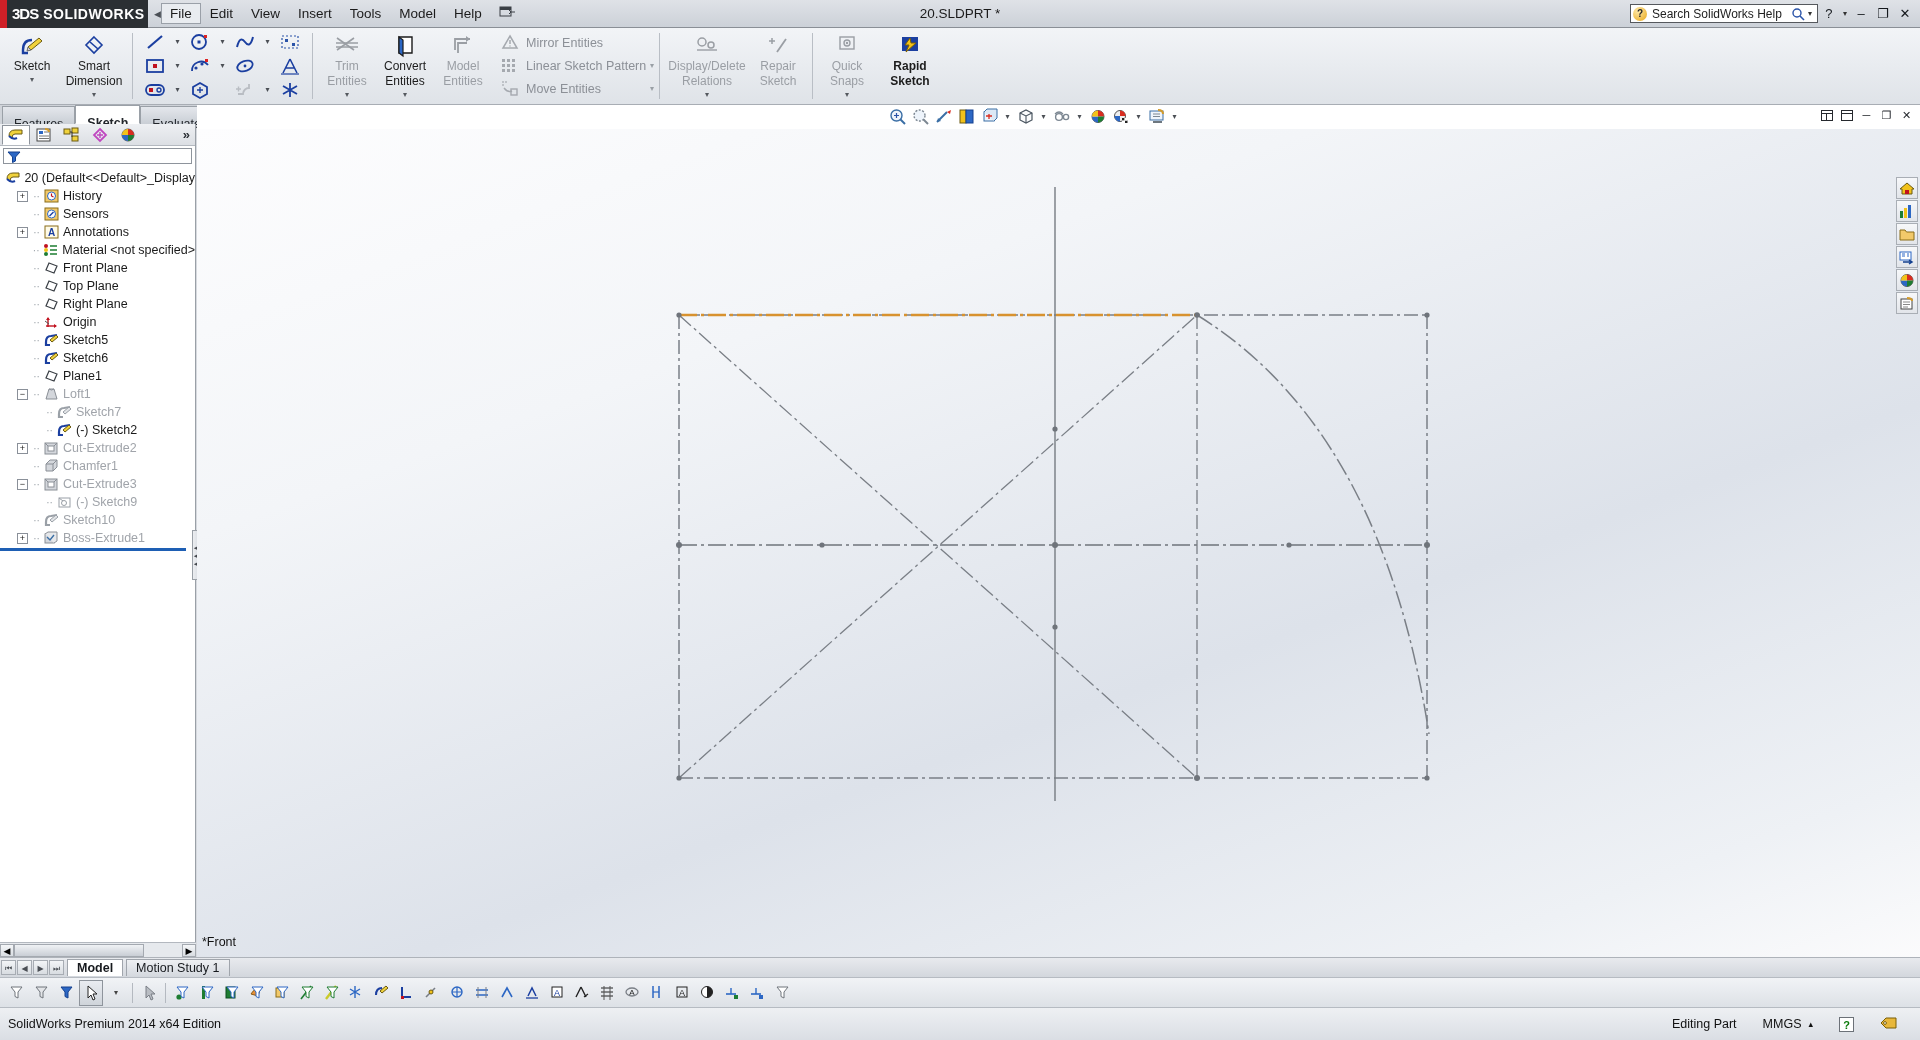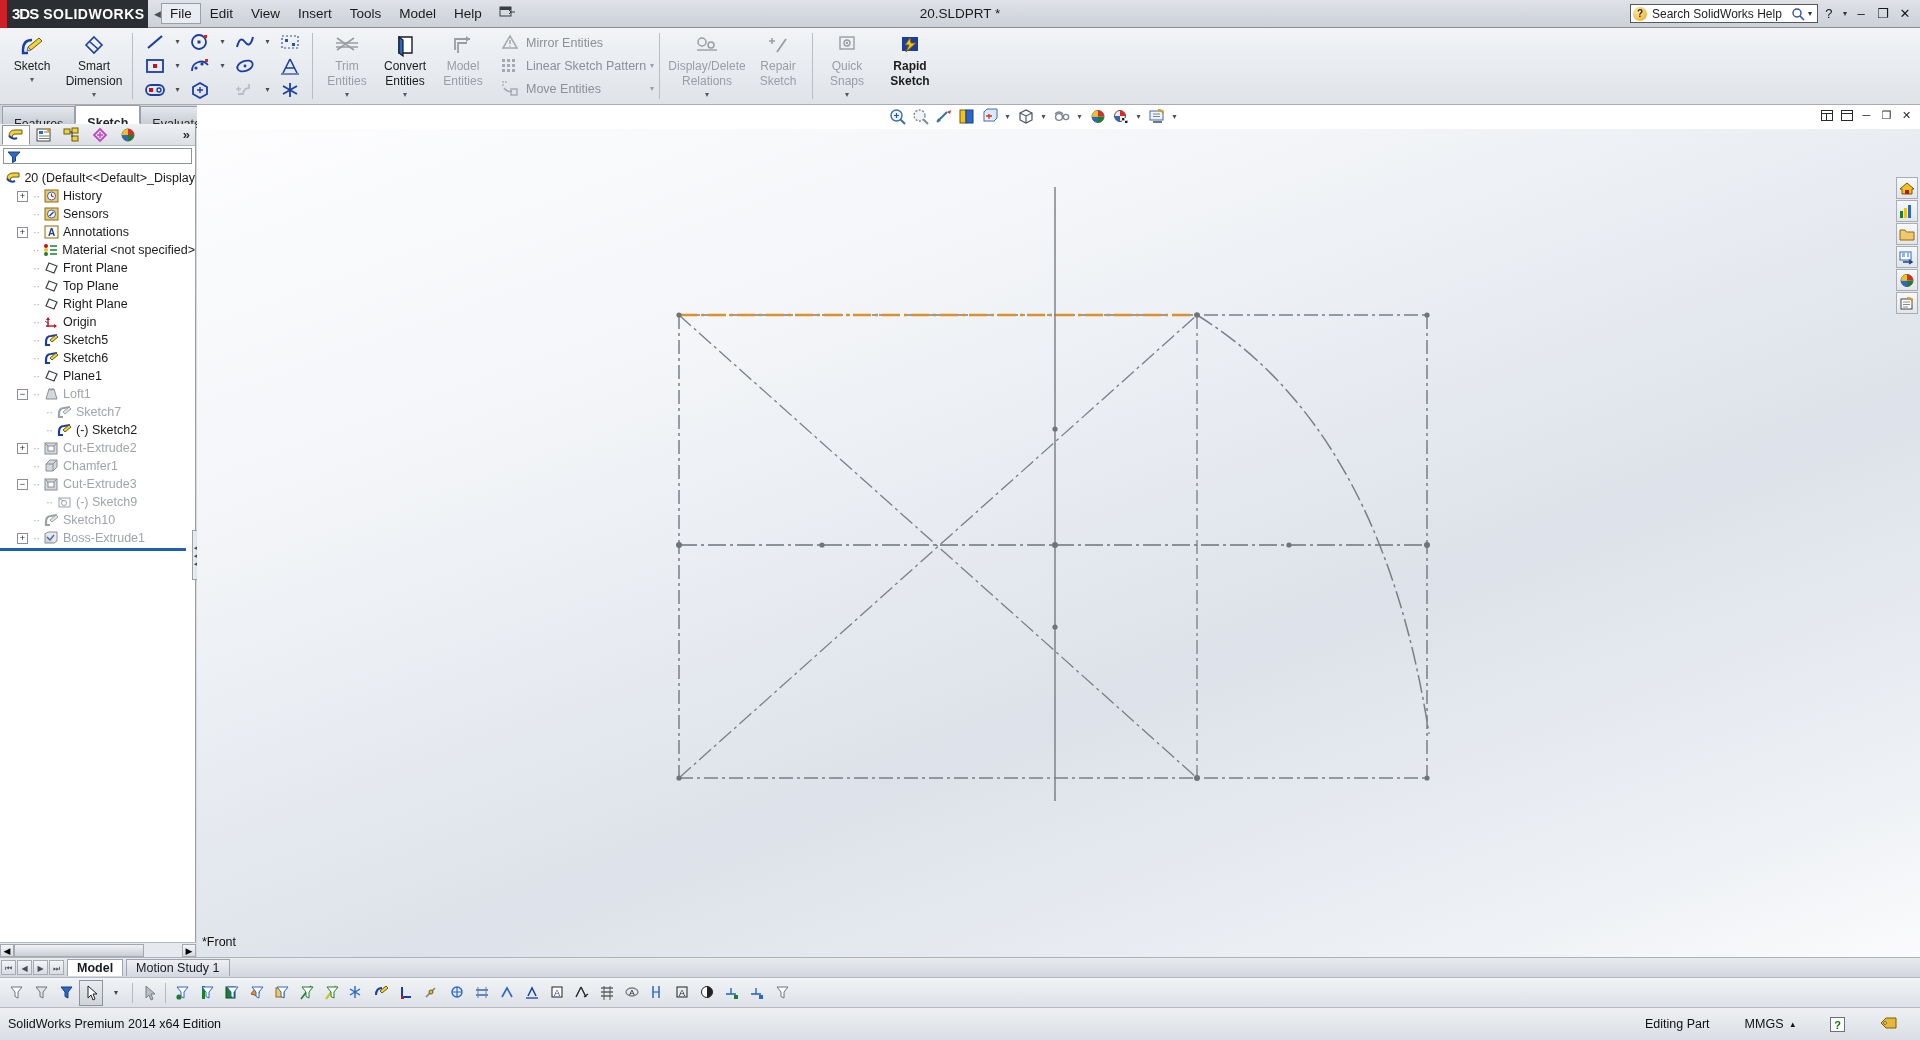--- a/index.html
+++ b/index.html
@@ -117,21 +117,21 @@
     background:linear-gradient(#eef0f3,#d5d9df); border:1px solid #a0a5ac; border-bottom:none; color:#16191d; }
   .vtab.active { background:#fff; font-weight:bold; }
   #bottombar { position:absolute; left:0; top:977px; width:1920px; height:30px;
     background:linear-gradient(#f1f3f6,#dde1e6); border-top:1px solid #b6bbc2;
     display:flex; align-items:center; padding-left:4px; gap:1px; }
   .bico { width:24px; height:26px; display:flex; align-items:center; justify-content:center; }
   .bsep { width:1px; height:20px; background:#b4b9c0; margin:0 3px; }
   #statusbar { position:absolute; left:0; top:1007px; width:1920px; height:33px;
     background:linear-gradient(#eef0f3,#dadee4); border-top:1px solid #b6bbc2;
     display:flex; align-items:center; padding:0 8px; font-size:12.5px; color:#111; }
-  #sb-right { margin-left:auto; display:flex; align-items:center; gap:35px; }
+  #sb-right { margin-left:auto; display:flex; align-items:center; gap:26px; }
   .hbox { width:15px; height:15px; background:#fff; border:1px solid #6c7178;
     color:#0a7a0a; font-weight:bold; font-size:11px; text-align:center; line-height:14px; }
 </style>
 </head>
 <body>
 
 <div id="titlebar">
   <div id="logo-block">
     <div id="logo-red"></div>
     <div id="logo-3ds">3DS</div>

